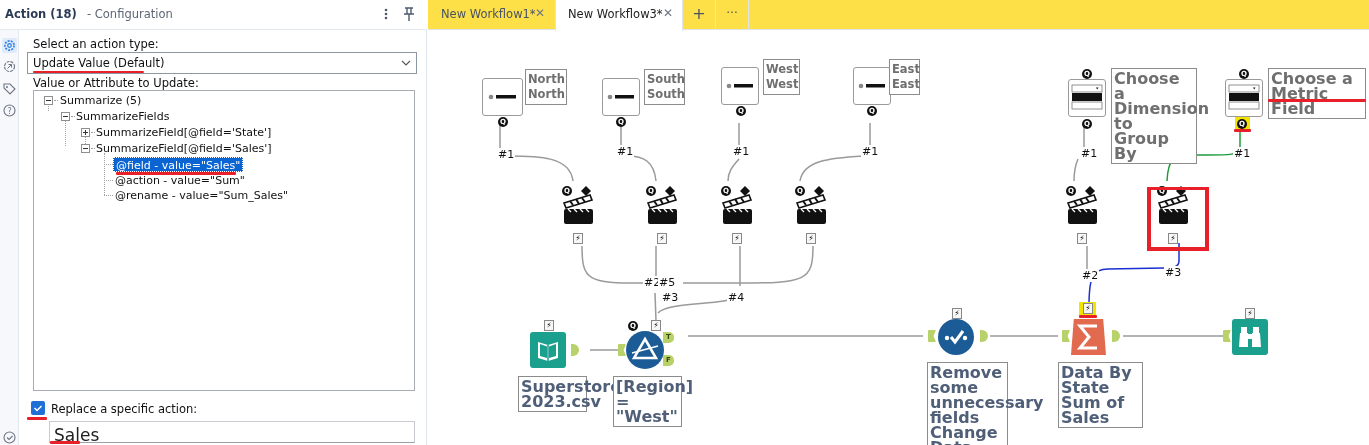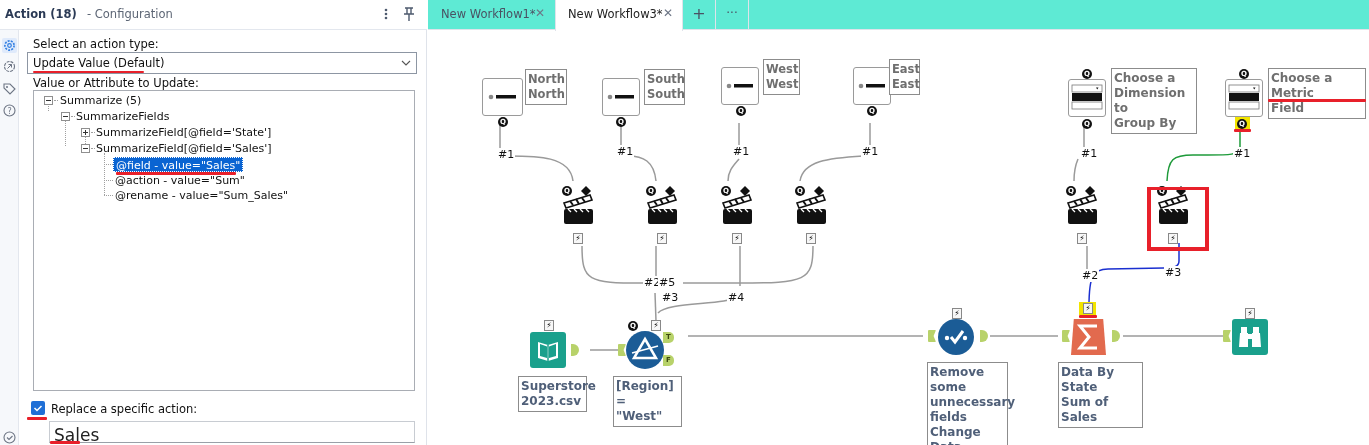--- a/index.html
+++ b/index.html
@@ -31,32 +31,32 @@
   .dot-h { position: absolute; height: 1px; border-top: 1px dotted #a0a0a0; }
   .dot-v { position: absolute; width: 1px; border-left: 1px dotted #a0a0a0; }
   .selected-node { background: #0a64d2; color: #fff; padding: 0 2px; border: 1px dotted #fff; }
 
   #chk { position: absolute; left: 11px; top: 371px; width: 14px; height: 14px; background: #1f6fd6; border-radius: 2px; cursor: pointer; }
   #replace-input { position: absolute; left: 29px; top: 391px; width: 366px; height: 22px; border: 1px solid #c8ccd2; border-bottom: 1px solid #9aa0a8; background: #fff; }
   #replace-input span { position: absolute; left: 4px; top: 3px; font-size: 17px; }
   .red-ul { position: absolute; height: 3px; background: #e8202a; border-radius: 1px; }
 
   
-  #tabs { position: absolute; left: 428px; top: 0; width: 941px; height: 30px; background: #5eead4; border-bottom: 1px solid #dfe3ea; }
+  #tabs { position: absolute; left: 428px; top: 0; width: 941px; height: 30px; background: #fde047; border-bottom: 1px solid #dfe3ea; }
   .tab { position: absolute; top: 0; height: 30px; font-size: 11.5px; color: #4a5263; cursor: pointer; }
   .tab .t { position: absolute; top: 7px; }
   .tab .x { position: absolute; top: 6px; font-size: 12px; color: #6c7585; cursor: pointer; }
   .tab.active { background: #fff; height: 31px; border-left: 1px solid #dfe3ea; border-right: 1px solid #dfe3ea; color: #222; }
   .tabbtn { position: absolute; top: 0; height: 30px; border-right: 1px solid #dfe3ea; color: #4a5263; text-align: center; cursor: pointer; }
 
   #canvas { position: absolute; left: 428px; top: 31px; width: 941px; height: 414px; background: #fff; }
   #wires { position: absolute; left: 0; top: 0; }
   .tool { position: absolute; cursor: pointer; }
   .annot { position: absolute; border: 1px solid #8c8c8c; background: #fff; color: #6f6f6f; font-weight: bold; font-size: 11.5px; line-height: 15px; padding: 2px 2px; white-space: pre-line; }
-  .annot2 { position: absolute; border: 1px solid #8c8c8c; background: #fff; color: #4f5f78; font-size: 12px; line-height: 15px; padding: 2px 2px; white-space: pre-line; }
+  .annot2 { position: absolute; border: 1px solid #8c8c8c; background: #fff; color: #4f5f78; font-size: 16px; line-height: 15px; padding: 2px 2px; white-space: pre-line; }
   .wlabel { position: absolute; font-size: 11px; color: #111; background: #fff; padding: 0 1px; }
   .qbadge { position: absolute; width: 10px; height: 10px; border-radius: 50%; background: #111; color: #fff; font-size: 7px; font-weight: bold; line-height: 10px; text-align: center; }
   .boltbox { position: absolute; width: 10px; height: 11px; border: 1px solid #888; background: #f7f7f7; font-size: 8px; line-height: 9px; text-align: center; color: #111; }
   .anchor-in, .anchor-out { position: absolute; width: 8px; height: 12px; background: #b8d26a; }
   .anchor-in { clip-path: polygon(0 0, 100% 0, 70% 50%, 100% 100%, 0 100%); border-radius: 1px; }
   .anchor-out { border-radius: 0 6px 6px 0; }
   .tf { position: absolute; width: 11px; height: 11px; background: #b8d26a; border-radius: 0 5px 5px 0; font-size: 7px; font-weight: bold; line-height: 11px; text-align: center; color: #3c4a10; }
 </style>
 </head>
 <body>

